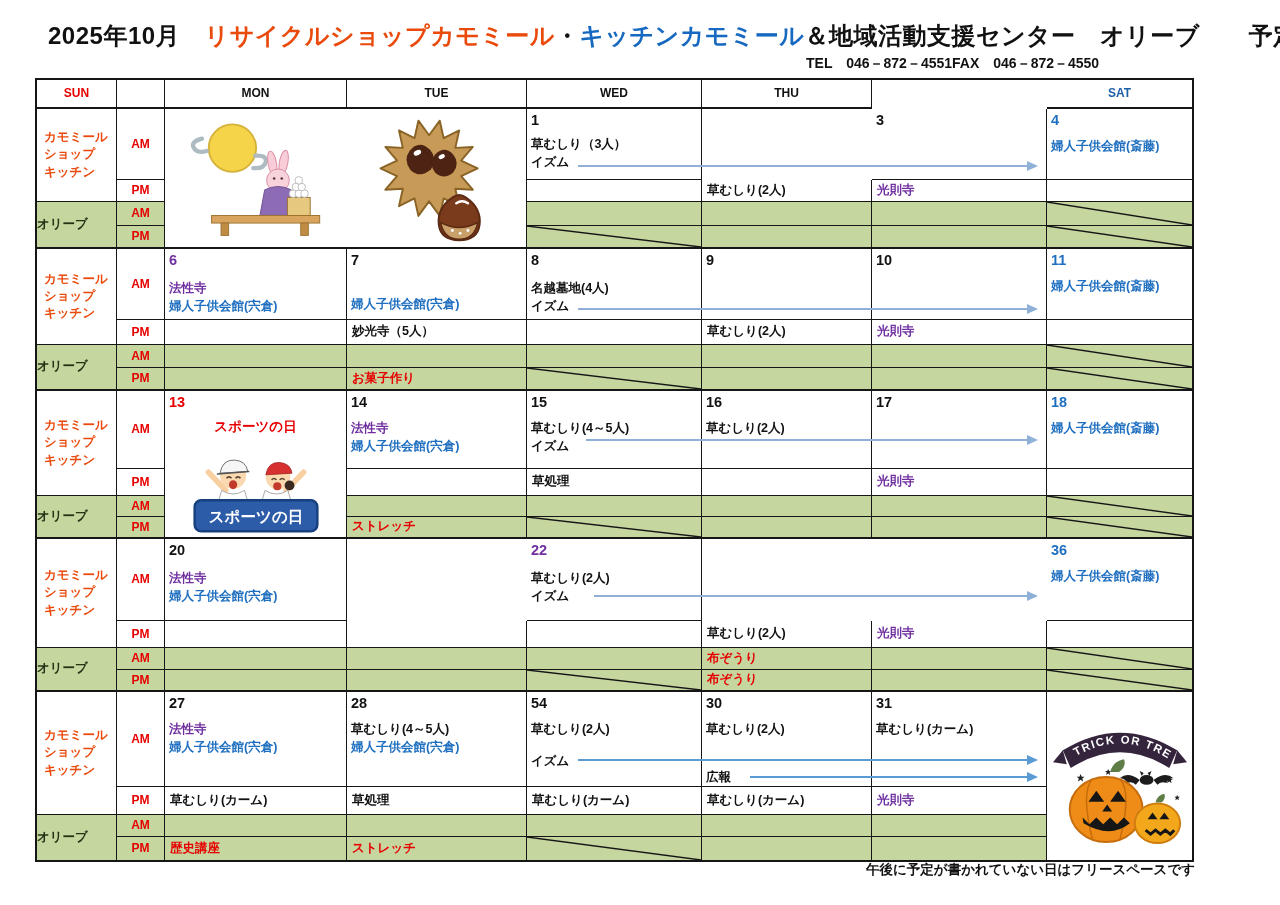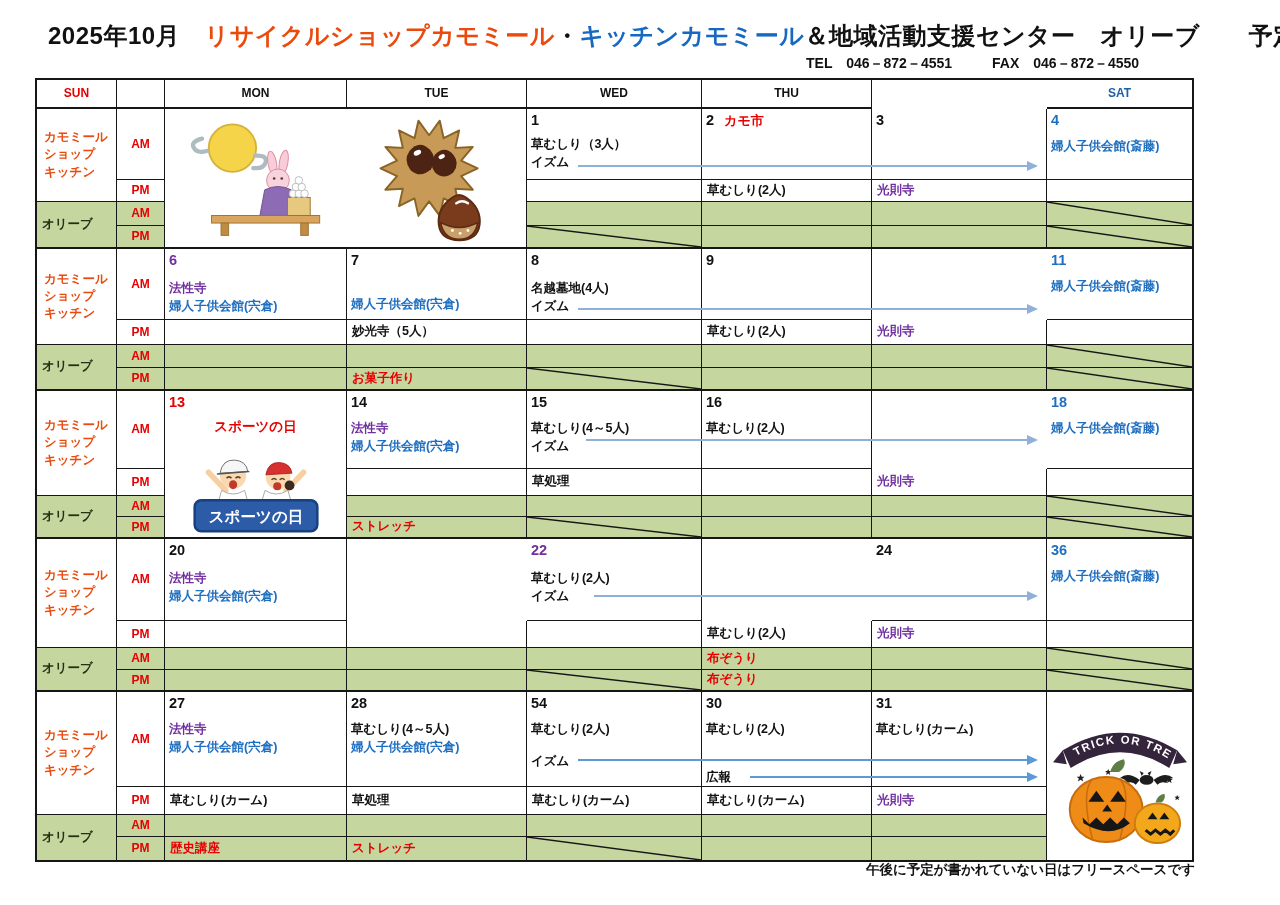--- a/index.html
+++ b/index.html
@@ -1,35 +1,35 @@
 <!DOCTYPE html>
 <html><head>
 <meta charset="utf-8">
 <style>
   html,body{margin:0;padding:0;}
   body{width:1280px;height:905px;position:relative;background:#fff;overflow:hidden;
        font-family:"Liberation Sans","DejaVu Sans",sans-serif;font-weight:700;color:#111;}
   .title{position:absolute;left:48px;top:20px;font-size:24px;white-space:nowrap;letter-spacing:.5px;}
   .t-orange{color:#ea4a0c}.t-blue{color:#1668c0}
   .contact{position:absolute;left:806px;top:55px;font-size:14px;white-space:nowrap;}
-  .contact .fax{margin-left:40px}
+  .contact .fax{}
   .cal{position:absolute;left:35px;top:78px;display:grid;background:#fff;
        grid-template-columns:80px 48px 182px 180px 175px 170px 175px 145px;
        grid-template-rows:29px 71px 22px 24px 23px 71px 25px 23px 23px 78px 27px 21px 22px 82px 27px 22px 22px 95px 28px 22px 23px;
        border:2px solid #161616;}
   .cell{position:relative;box-sizing:border-box;border-right:1px solid #161616;border-bottom:1px solid #161616;
         font-size:12.5px;line-height:1.38;overflow:visible;}
   .lc{border-right:none}
   .lr{border-bottom:none}
   .tb{border-bottom-width:2px}
   .g{background:#c6d69f}
   .hd{display:flex;align-items:center;justify-content:center;font-size:12px;border-bottom-width:2px;}
   .sunh{color:#e60000}.sath{color:#1f5fa8}
   .glab{display:flex;flex-direction:column;justify-content:center;padding-left:7px;color:#ea4a0c;}
-  .olab{display:flex;align-items:center;padding-left:5px;color:#223314;background:#c6d69f;}
+  .olab{display:flex;align-items:center;color:#223314;background:#c6d69f;}
   .ap{display:flex;align-items:center;justify-content:center;color:#e60000;font-size:12px;}
   .day{padding:2px 4px;}
   .date{font-size:14.5px;line-height:1.3;display:inline-block;}
   .db{color:#1f6fc0}.dp{color:#7030a0}.dr{color:#e60000}
   .ln{display:block;white-space:nowrap;}
   .b{color:#1f6fc0}.p{color:#7030a0}
   .nr{color:#e60000;font-size:13px;margin-left:10px;}
   .gap6{height:6px}.gap8{height:8px}.gap10{height:10px}.gap14{height:14px}.gap26{height:26px}.gap30{height:30px}
   .pmc{display:flex;align-items:center;padding-left:5px;white-space:nowrap;}
   .ev{display:flex;align-items:center;padding-left:5px;color:#e60000;white-space:nowrap;}
@@ -106,21 +106,20 @@
       <path d="M110,90 q16,11 14,28 q-2,16 -21,16 q-19,0 -21,-16 q-2,-17 14,-28 q7,-5 14,0 z" fill="#7a3a1c" stroke="#5a2a12" stroke-width="2"></path>
       <path d="M84,116 q19,10 38,0 q-3,17 -19,17 q-16,0 -19,-17 z" fill="#c9a06a" stroke="#5a2a12" stroke-width="1.5"></path>
       <circle cx="96" cy="124" r="1.5" fill="#fff"></circle>
         <circle cx="104" cy="127" r="1.5" fill="#fff"></circle>
         <circle cx="112" cy="124" r="1.5" fill="#fff"></circle>
       <path d="M100,96 q6,-4 12,0" stroke="#fff" stroke-width="2.5" fill="none" stroke-linecap="round"></path>
     </svg>
   </div>
 
   <div class="cell day" style="grid-area:2/5/3/6"><span class="date">1</span><div class="gap6"></div><span class="ln">草むしり（3人）</span><span class="ln">イズム</span></div>
-  <div class="cell day" style="grid-area:2/6/3/7"><span class="date">2</span><span class="nr">カモ市</span></div>
   <div class="cell day" style="grid-area:2/7/3/8"><span class="date">3</span></div>
   <div class="cell day lc" style="grid-area:2/8/3/9"><span class="date db">4</span><div class="gap8"></div><span class="ln b">婦人子供会館(斎藤)</span></div>
   <div class="cell pmc" style="grid-area:3/5/4/6"></div>
   <div class="cell pmc" style="grid-area:3/6/4/7">
       <span>草むしり(2人)</span>
     </div>
   <div class="cell pmc" style="grid-area:3/7/4/8">
       <span class="p">光則寺</span>
     </div>
   <div class="cell pmc lc" style="grid-area:3/8/4/9"></div>
@@ -152,20 +151,21 @@
     </div>
   <div class="cell olab tb" style="grid-area:8/1/10/2">オリーブ</div>
   <div class="cell ap" style="grid-area:6/2/7/3">AM</div>
   <div class="cell ap" style="grid-area:7/2/8/3">PM</div>
   <div class="cell ap g" style="grid-area:8/2/9/3">AM</div>
   <div class="cell ap g tb" style="grid-area:9/2/10/3">PM</div>
   <div class="cell day" style="grid-area:6/3/7/4"><span class="date dp">6</span><div class="gap10"></div><span class="ln p">法性寺</span><span class="ln b">婦人子供会館(宍倉)</span></div>
   <div class="cell day" style="grid-area:6/4/7/5"><span class="date">7</span><div class="gap26"></div><span class="ln b">婦人子供会館(宍倉)</span></div>
   <div class="cell day" style="grid-area:6/5/7/6"><span class="date">8</span><div class="gap10"></div><span class="ln">名越墓地(4人)</span><span class="ln">イズム</span></div>
   <div class="cell day" style="grid-area:6/6/7/7"><span class="date">9</span></div>
+  <div class="cell day" style="grid-area:6/7/7/8"><span class="date">10</span></div>
   <div class="cell day lc" style="grid-area:6/8/7/9"><span class="date db">11</span><div class="gap8"></div><span class="ln b">婦人子供会館(斎藤)</span></div>
   <div class="cell pmc" style="grid-area:7/3/8/4"></div>
   <div class="cell pmc" style="grid-area:7/4/8/5">
       <span>妙光寺（5人）</span>
     </div>
   <div class="cell pmc" style="grid-area:7/5/8/6"></div>
   <div class="cell pmc" style="grid-area:7/6/8/7">
       <span>草むしり(2人)</span>
     </div>
   <div class="cell pmc" style="grid-area:7/7/8/8">
@@ -229,20 +229,21 @@
       <path d="M104,51 q3,-3 6,0" stroke="#53402c" stroke-width="2" fill="none"></path>
       <path d="M114,51 q3,-3 6,0" stroke="#53402c" stroke-width="2" fill="none"></path>
       <ellipse cx="111" cy="59" rx="5" ry="5" fill="#c0392b"></ellipse>
       <rect x="10" y="76" width="150" height="38" rx="8" fill="#2c5ba8" stroke="#17407f" stroke-width="3"></rect>
       <text x="85" y="103" text-anchor="middle" font-size="19" font-weight="bold" fill="#fff">スポーツの日</text>
     </svg>
   </div>
   <div class="cell day" style="grid-area:10/4/11/5"><span class="date">14</span><div class="gap8"></div><span class="ln p">法性寺</span><span class="ln b">婦人子供会館(宍倉)</span></div>
   <div class="cell day" style="grid-area:10/5/11/6"><span class="date">15</span><div class="gap8"></div><span class="ln">草むしり(4～5人)</span><span class="ln">イズム</span></div>
   <div class="cell day" style="grid-area:10/6/11/7"><span class="date">16</span><div class="gap8"></div><span class="ln">草むしり(2人)</span></div>
+  <div class="cell day" style="grid-area:10/7/11/8"><span class="date">17</span></div>
   <div class="cell day lc" style="grid-area:10/8/11/9"><span class="date db">18</span><div class="gap8"></div><span class="ln b">婦人子供会館(斎藤)</span></div>
   <div class="cell pmc" style="grid-area:11/4/12/5"></div>
   <div class="cell pmc" style="grid-area:11/5/12/6">
       <span>草処理</span>
     </div>
   <div class="cell pmc" style="grid-area:11/6/12/7"></div>
   <div class="cell pmc" style="grid-area:11/7/12/8">
       <span class="p">光則寺</span>
     </div>
   <div class="cell pmc lc" style="grid-area:11/8/12/9"></div>
@@ -276,21 +277,20 @@
       <span>ショップ</span>
       <span>キッチン</span>
     </div>
   <div class="cell olab tb" style="grid-area:16/1/18/2">オリーブ</div>
   <div class="cell ap" style="grid-area:14/2/15/3">AM</div>
   <div class="cell ap" style="grid-area:15/2/16/3">PM</div>
   <div class="cell ap g" style="grid-area:16/2/17/3">AM</div>
   <div class="cell ap g tb" style="grid-area:17/2/18/3">PM</div>
   <div class="cell day" style="grid-area:14/3/15/4"><span class="date">20</span><div class="gap10"></div><span class="ln p">法性寺</span><span class="ln b">婦人子供会館(宍倉)</span></div>
   <div class="cell day" style="grid-area:14/5/15/6"><span class="date dp">22</span><div class="gap10"></div><span class="ln">草むしり(2人)</span><span class="ln">イズム</span></div>
-  <div class="cell day" style="grid-area:14/7/15/8"><span class="date">24</span></div>
   <div class="cell day lc" style="grid-area:14/8/15/9"><span class="date db">36</span><div class="gap8"></div><span class="ln b">婦人子供会館(斎藤)</span></div>
   <div class="cell pmc" style="grid-area:15/3/16/4"></div>
   <div class="cell pmc" style="grid-area:15/4/16/5"></div>
   <div class="cell pmc" style="grid-area:15/5/16/6"></div>
   <div class="cell pmc" style="grid-area:15/6/16/7">
       <span>草むしり(2人)</span>
     </div>
   <div class="cell pmc" style="grid-area:15/7/16/8">
       <span class="p">光則寺</span>
     </div>

